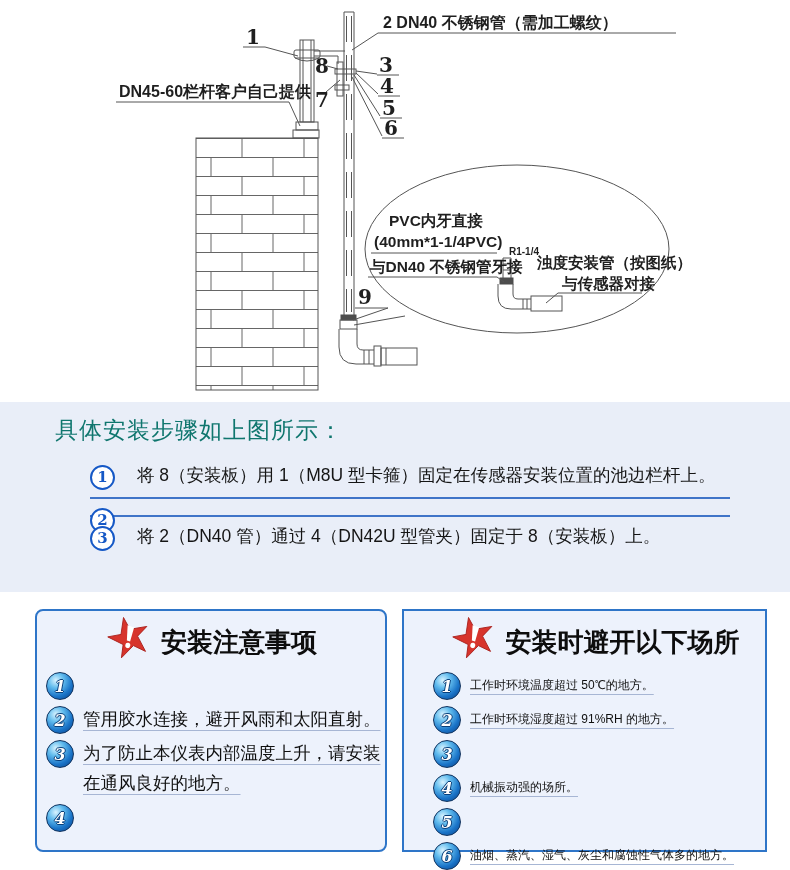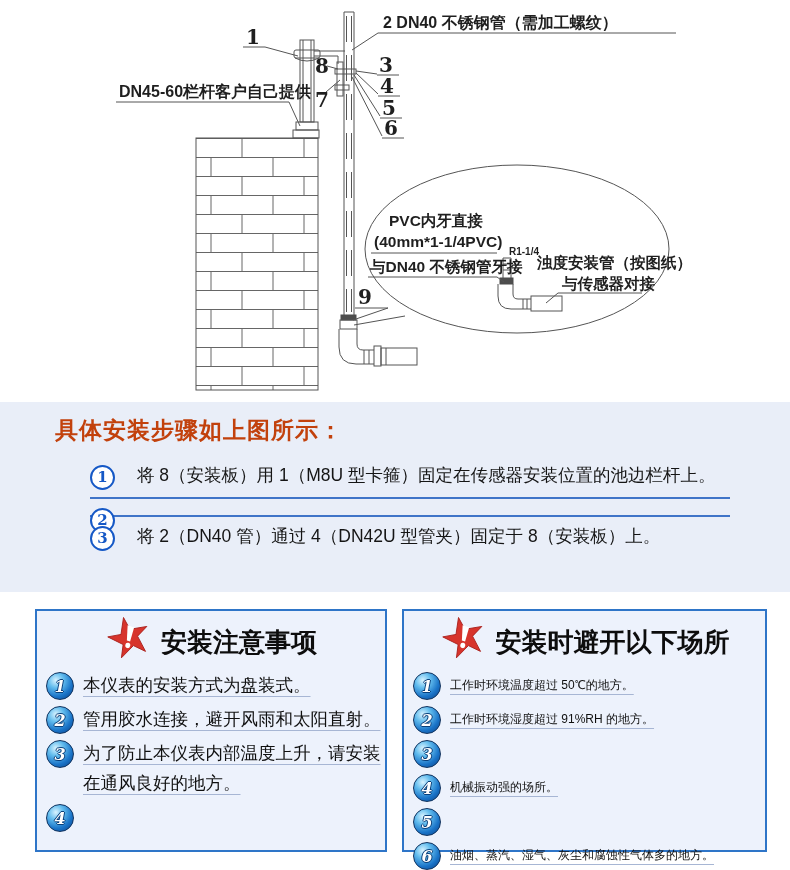--- a/index.html
+++ b/index.html
@@ -15,42 +15,42 @@
   .lbl-num{font-family:"DejaVu Serif",serif;font-weight:bold;font-size:20px;}
   .lbl-cad{font-family:"Liberation Sans",sans-serif;font-weight:bold;font-size:16px;}
   .lbl-cad-sm{font-family:"Liberation Sans",sans-serif;font-weight:bold;font-size:15.5px;}
   .lbl-tiny{font-family:"Liberation Sans",sans-serif;font-weight:bold;font-size:10px;}
   
   .steps-panel{
     position:absolute;left:0;top:402px;width:790px;height:190px;
     background:#e9eef8;
   }
   .steps-title{
-    padding:13px 0 0 55px;font-size:23px;font-weight:bold;color:#c2410c;
+    padding:13px 0 0 55px;font-size:23px;font-weight:normal;color:#0f766e;
     letter-spacing:1px;
   }
   .steps-list{margin:10px 0 0 90px;width:640px;}
   .step-row{
     position:relative;padding:7px 0 9px 47px;font-size:17.5px;line-height:25px;
     color:#151515;
   }
   .step-row:not(:last-child){border-bottom:2px solid #3f74c8;}
   .step-circ{
     position:absolute;left:0;top:9px;width:21px;height:21px;border-radius:50%;
     border:2.5px solid #1558c6;background:#fff;color:#1558c6;
     display:flex;align-items:center;justify-content:center;
     font-family:"DejaVu Serif",serif;font-weight:bold;font-size:15px;
   }
   
   .note-box{
     position:absolute;top:609px;height:243px;background:#edf2fc;
     border:2px solid #2e75c8;box-sizing:border-box;
   }
-  #box-left{left:35px;width:352px;}
-  #box-right{left:402px;width:365px;}
+  #box-left{left:35px;width:352px;border-radius:8px;}
+  #box-right{left:402px;width:365px;padding-left:20px;}
   .box-header{
     display:flex;align-items:center;justify-content:center;gap:8px;
     padding-top:5px;height:52px;
   }
   .box-title{font-size:26px;font-weight:bold;color:#0d0d0d;}
   .star-ico{width:48px;height:48px;flex:0 0 auto;margin-top:-8px;}
   .box-items{padding:2px 4px 0 9px;}
   .box-item{display:flex;gap:9px;margin-bottom:4px;}
   .sphere{
     flex:0 0 auto;width:26px;height:26px;border-radius:50%;margin-top:2px;
@@ -215,21 +215,20 @@
       <g transform="rotate(8)">
         <path d="M-3.4,-13.5 L3.9,-12 L1.7,3.6 L-1.9,3.1 Z" fill="#ffffff"></path>
         <ellipse cx="-0.2" cy="8.2" rx="2.7" ry="2.9" fill="#ffffff"></ellipse>
       </g>
     </svg>
     <span class="box-title">安装注意事项</span>
   </div>
   <div class="box-items">
     <div class="box-item">
       <span class="sphere">1</span>
-      <span class="item-text">本仪表的安装方式为盘装式。</span>
     </div>
     <div class="box-item">
       <span class="sphere">2</span>
       <span class="item-text">管用胶水连接，避开风雨和太阳直射。</span>
     </div>
     <div class="box-item">
       <span class="sphere">3</span>
       <span class="item-text">为了防止本仪表内部温度上升，请安装在通风良好的地方。</span>
     </div>
     <div class="box-item">

